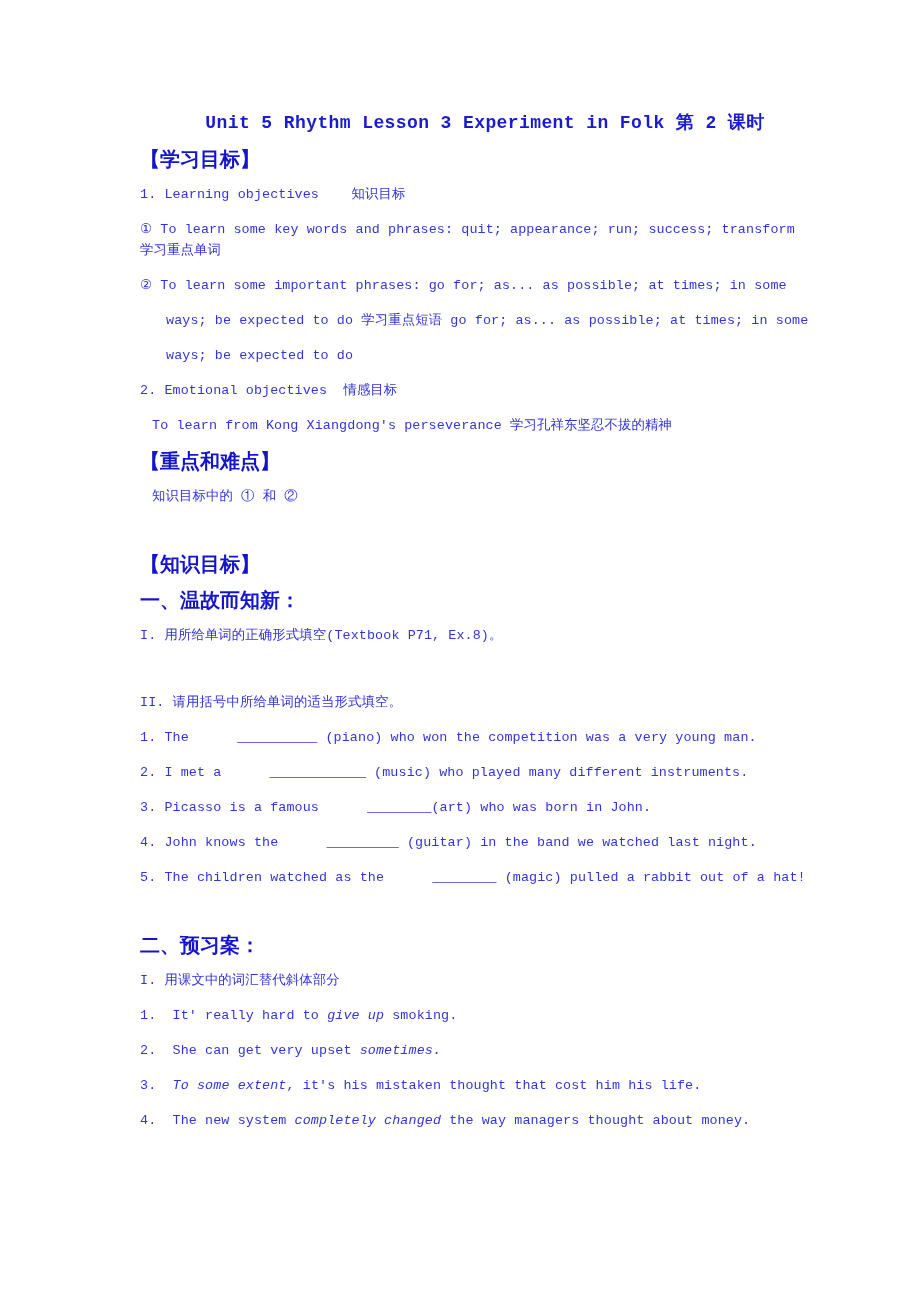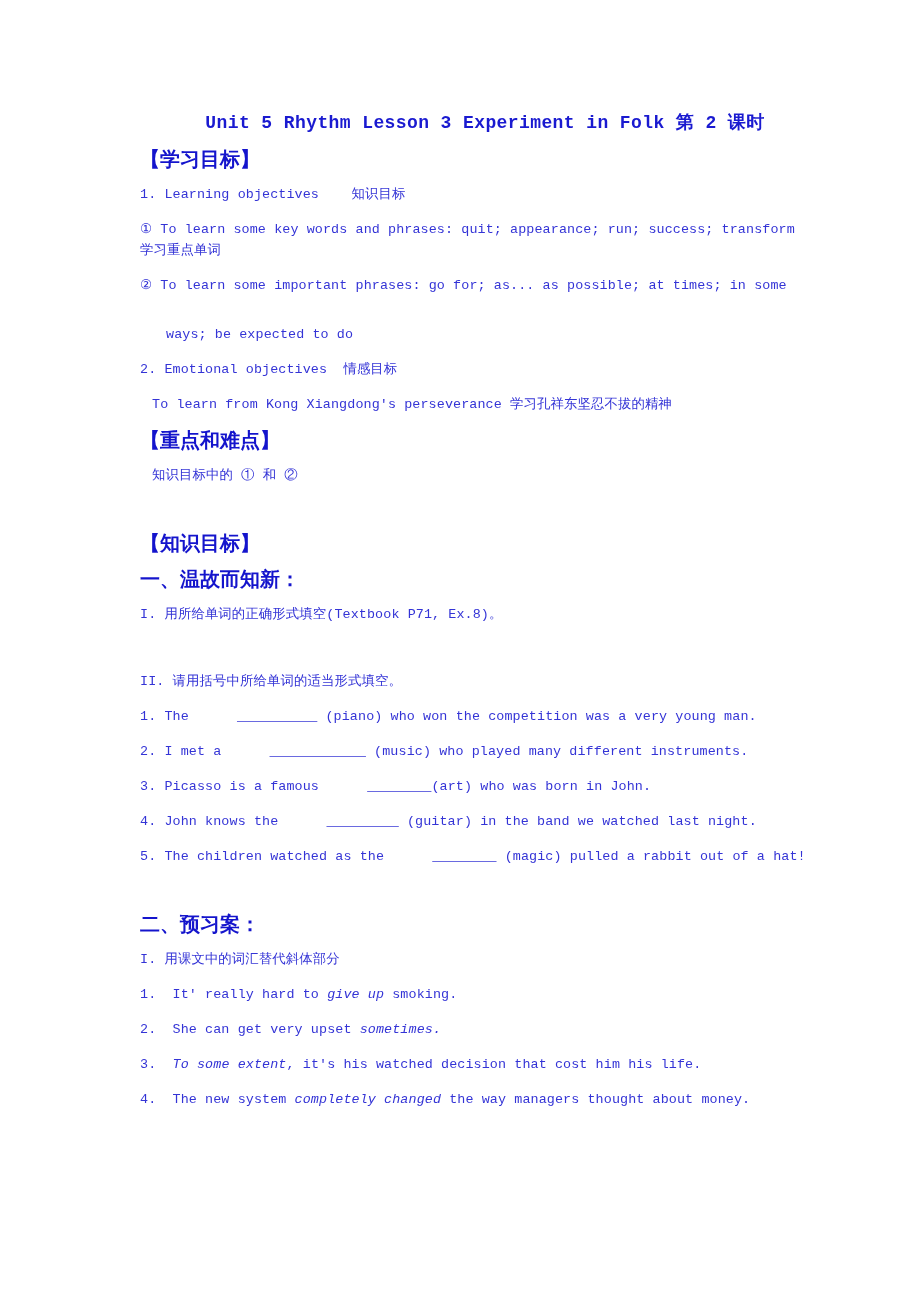--- a/index.html
+++ b/index.html
@@ -109,20 +109,21 @@
     <div class="line">① To learn some key words and phrases: quit; appearance; run; success; transform</div>
 
     <div class="line">学习重点单词</div>
 
     <div class="gap-s"></div>
 
     <div class="line">② To learn some important phrases: go for; as... as possible; at times; in some</div>
 
     <div class="gap-s"></div>
 
+    <div class="line ind2">ways; be expected to do 学习重点短语 go for; as... as possible; at times; in some</div>
 
     <div class="gap-s"></div>
 
     <div class="line ind2">ways; be expected to do</div>
 
     <div class="gap-s"></div>
 
     <div class="line">2. Emotional objectives  情感目标</div>
 
     <div class="gap-s"></div>
@@ -175,19 +176,19 @@
 
     <div class="line">I. 用课文中的词汇替代斜体部分</div>
 
     <div class="gap-s"></div>
 
     <div id="part-two-questions">
         <div class="line"><span>1. </span><span> It' really hard to </span><span class="it">give up</span><span> smoking.</span></div>
         <div class="gap-s"></div>
         <div class="line"><span>2. </span><span> She can get very upset </span><span class="it">sometimes.</span><span></span></div>
         <div class="gap-s"></div>
-        <div class="line"><span>3. </span><span> </span><span class="it">To some extent</span><span>, it's his watched decision that cost him his life.</span></div>
+        <div class="line"><span>3. </span><span> </span><span class="it">To some extent</span><span>, it's his mistaken thought that cost him his life.</span></div>
         <div class="gap-s"></div>
         <div class="line"><span>4. </span><span> The new system </span><span class="it">completely changed</span><span> the way managers thought about money.</span></div>
       </div>
 
   </div>
 </div>
 
 </body></html>

